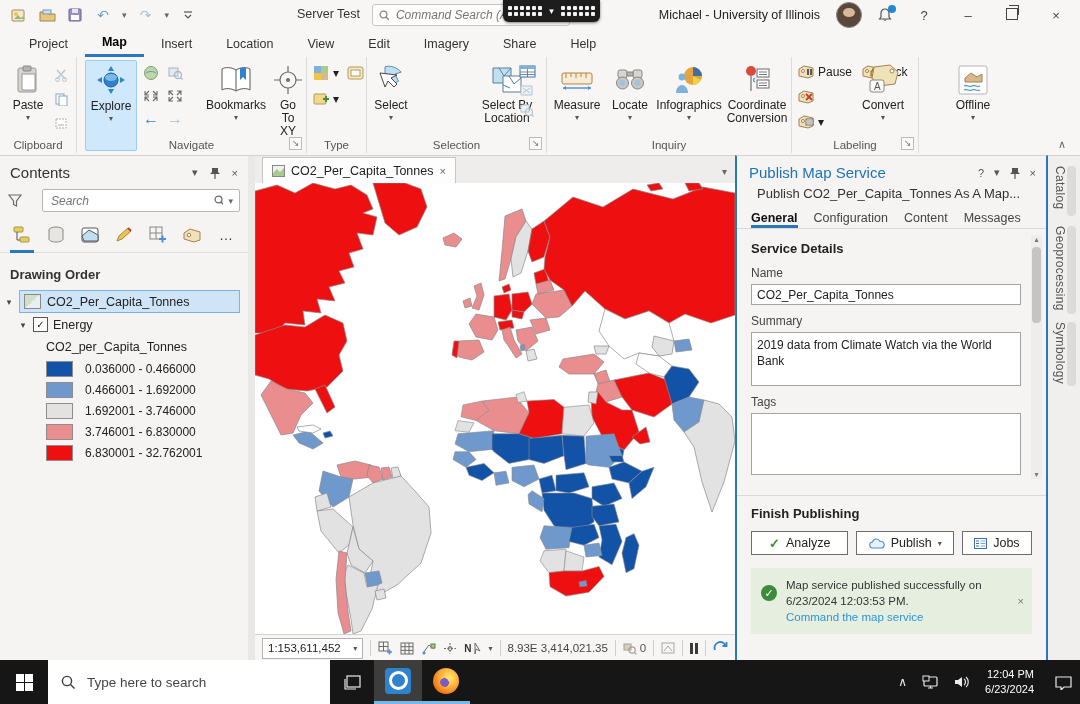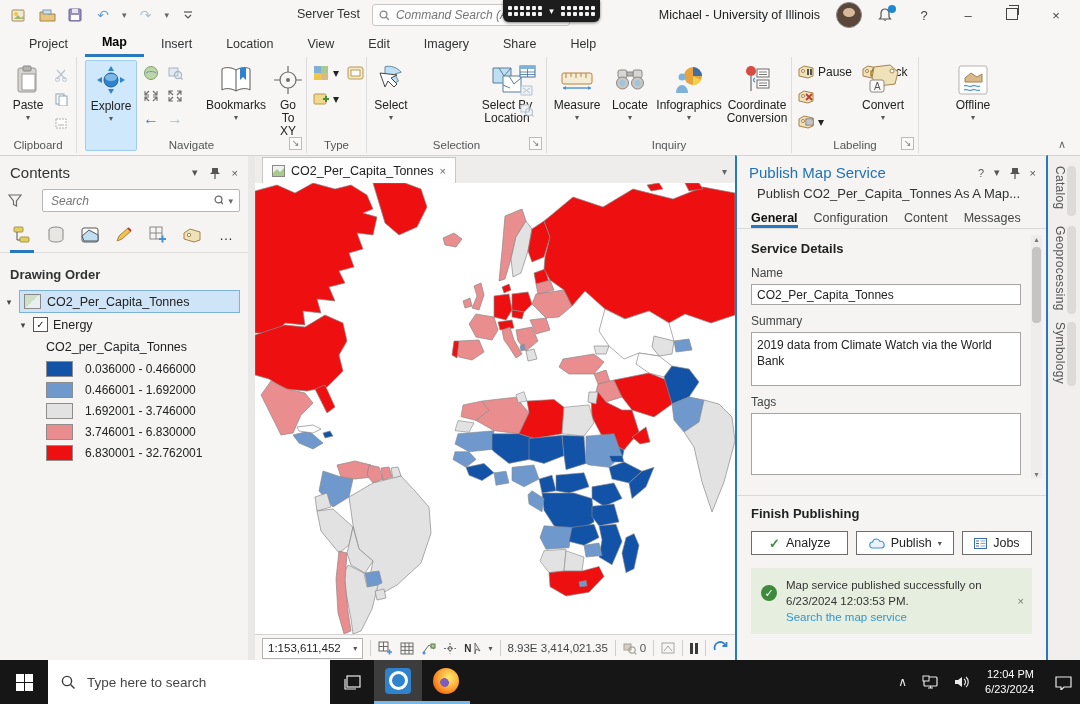--- a/index.html
+++ b/index.html
@@ -936,21 +936,21 @@
             <path d="M2 3h3M2 5.5h3M2 8h3" stroke="#3f6ea5"></path>
             <path d="M6.5 3h5M6.5 5.5h5M6.5 8h5" stroke="#7fa8d0"></path>
           </svg>
         <span>Jobs</span>
       </span>
     </div>
     <div class="successbox">
       <span class="okcircle">✓</span>
       <span class="successtext">
         <span>Map service published successfully on 6/23/2024 12:03:53 PM.</span>
-        <a href="#">Search the map service</a>
+        <a href="#">Command the map service</a>
       </span>
       <span class="x">×</span>
     </div>
   </div>
 </div>
 
 <div id="dock">
   <span class="dtab" style="top:10px">Catalog</span>
   <span class="dbar" style="top:10px;height:50px"></span>
   <span class="dtab" style="top:70px">Geoprocessing</span>

